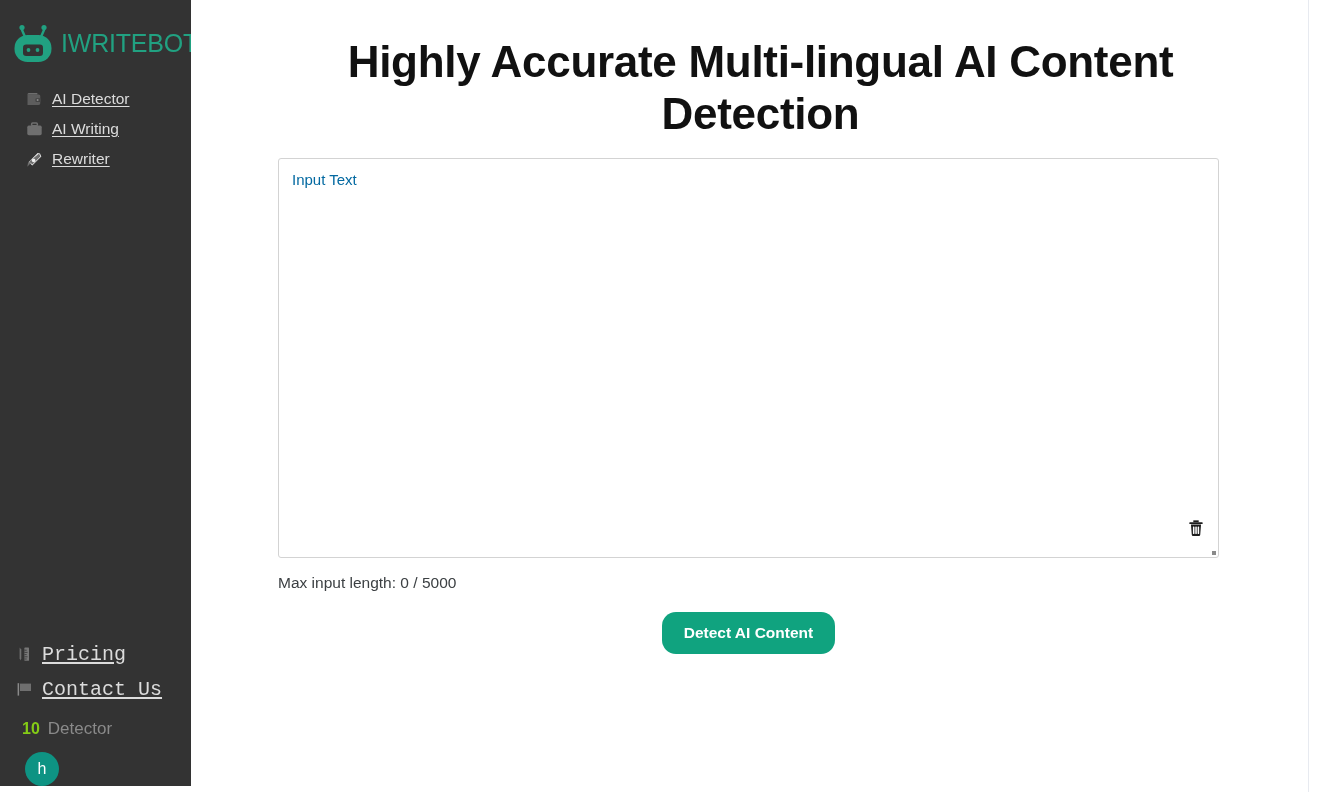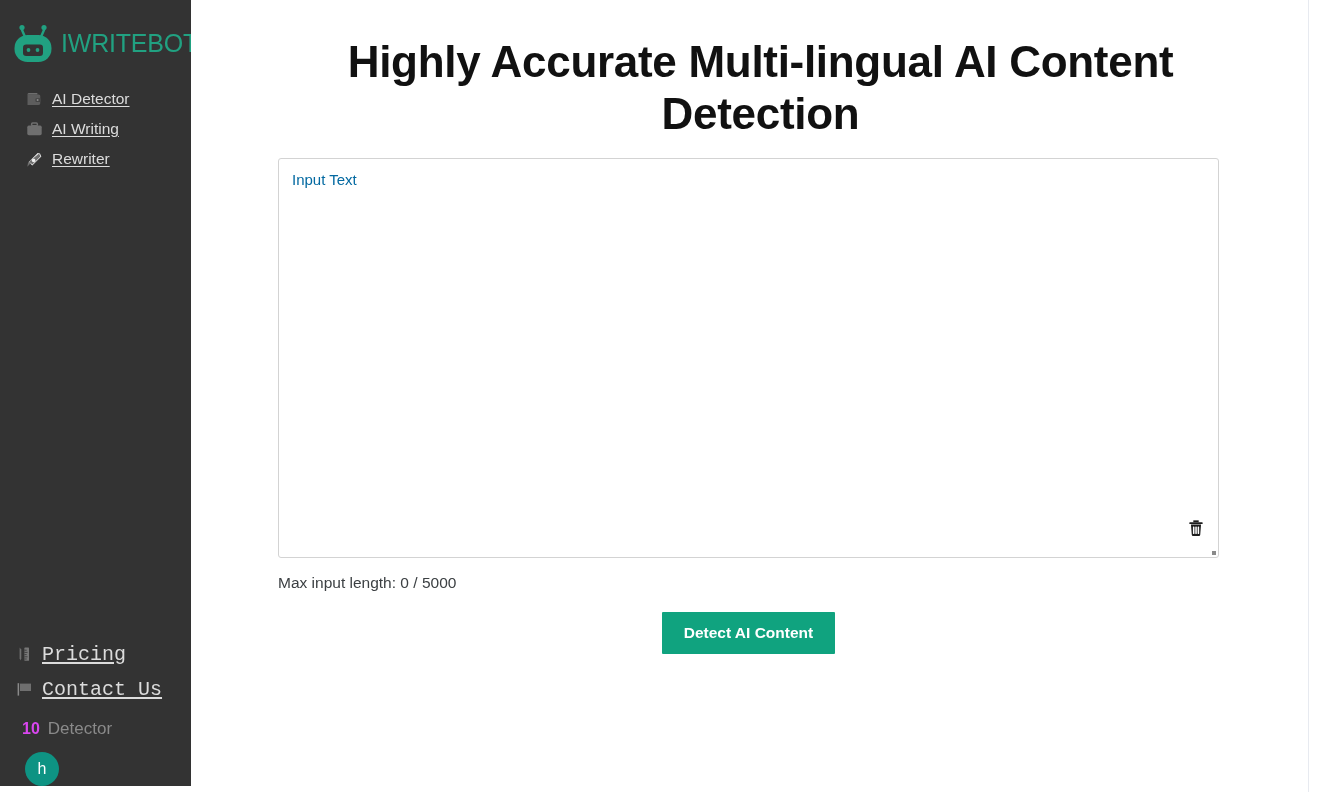--- a/index.html
+++ b/index.html
@@ -70,21 +70,21 @@
   }
   .nav-bottom .nav-item { padding-left: 16px; }
   .nav-bottom .nav-label { font-size: 20px; font-family: Liberation Mono, monospace; }
 
   .credits-row {
     display: flex;
     align-items: baseline;
     gap: 8px;
     padding: 12px 0 10px 22px;
   }
-  .credits-count { color: #d946ef; font-size: 16px; font-weight: 700; }
+  .credits-count { color: #84cc16; font-size: 16px; font-weight: 700; }
   .credits-label { color: #8a8a8a; font-size: 17px; }
 
   .avatar-wrap { padding: 3px 0 0 25px; }
   .avatar {
     width: 34px; height: 34px;
     border-radius: 50%;
     background: #0e9383;
     color: #ffffff;
     font-size: 16px;
     display: flex; align-items: center; justify-content: center;
@@ -162,21 +162,21 @@
 
   .action-row {
     margin-top: 20px;
     display: flex;
     justify-content: center;
   }
   .detect-btn {
     background: #10a37f;
     color: #ffffff;
     border: 0;
-    border-radius: 1px;
+    border-radius: 14px;
     font-size: 15.5px;
     font-weight: 700;
     padding: 12px 22px;
     cursor: pointer;
     font-family: "Liberation Sans", sans-serif;
   }
 
   .page-edge {
     position: absolute;
     right: 21px;

